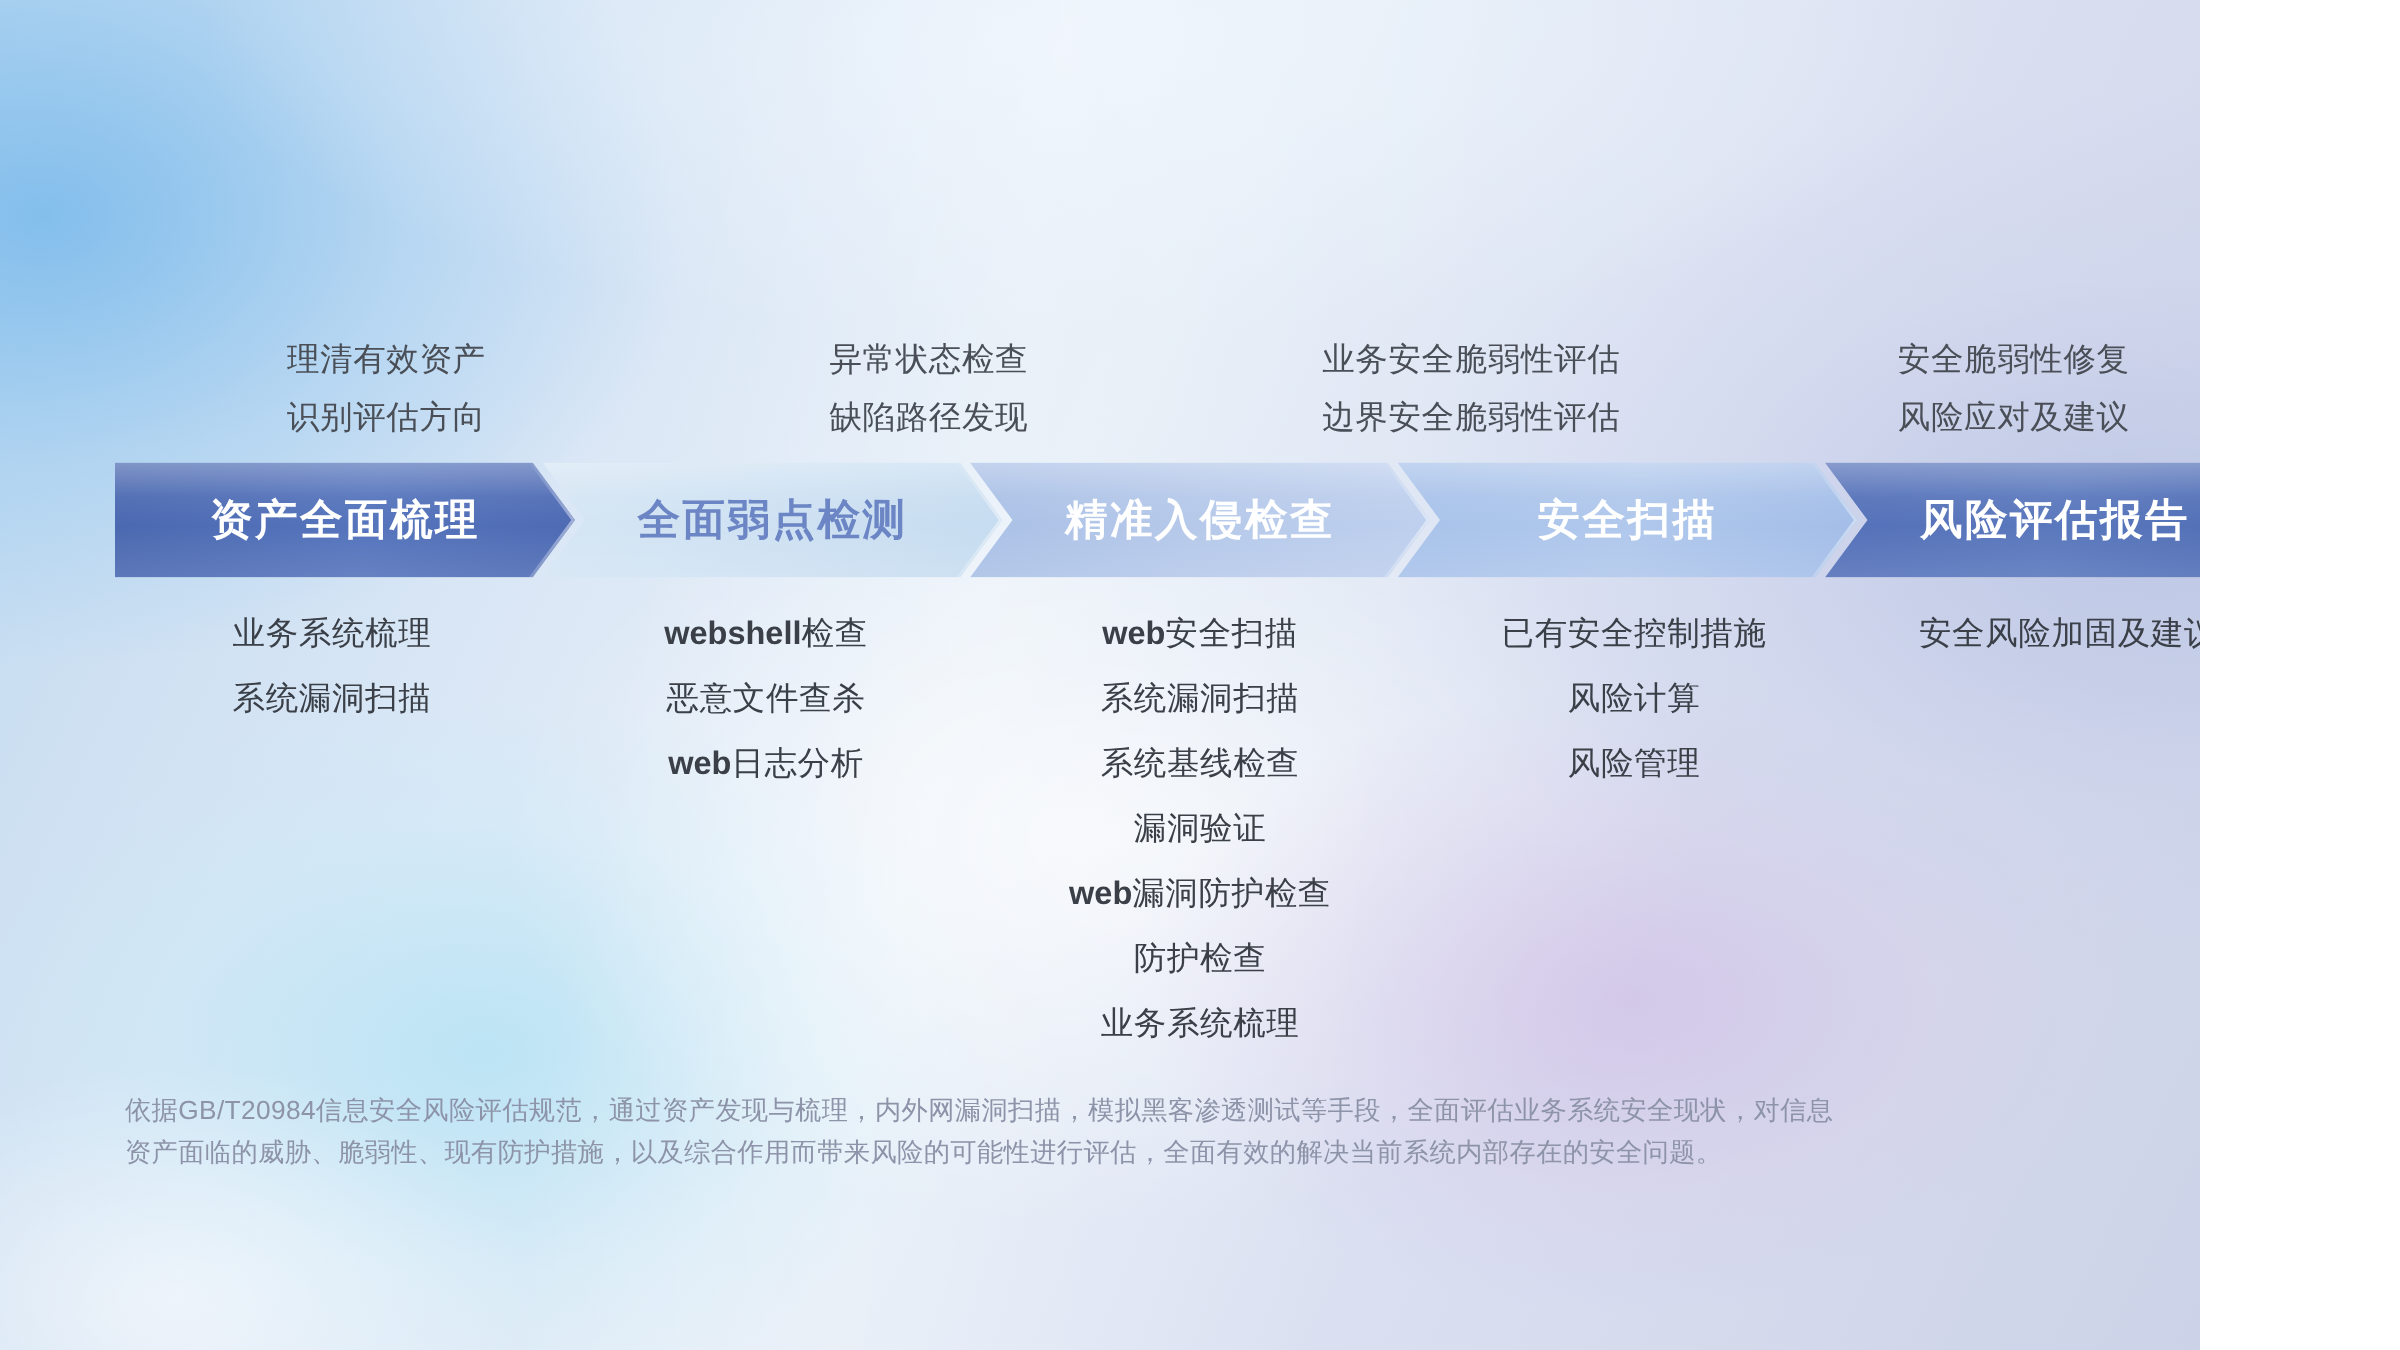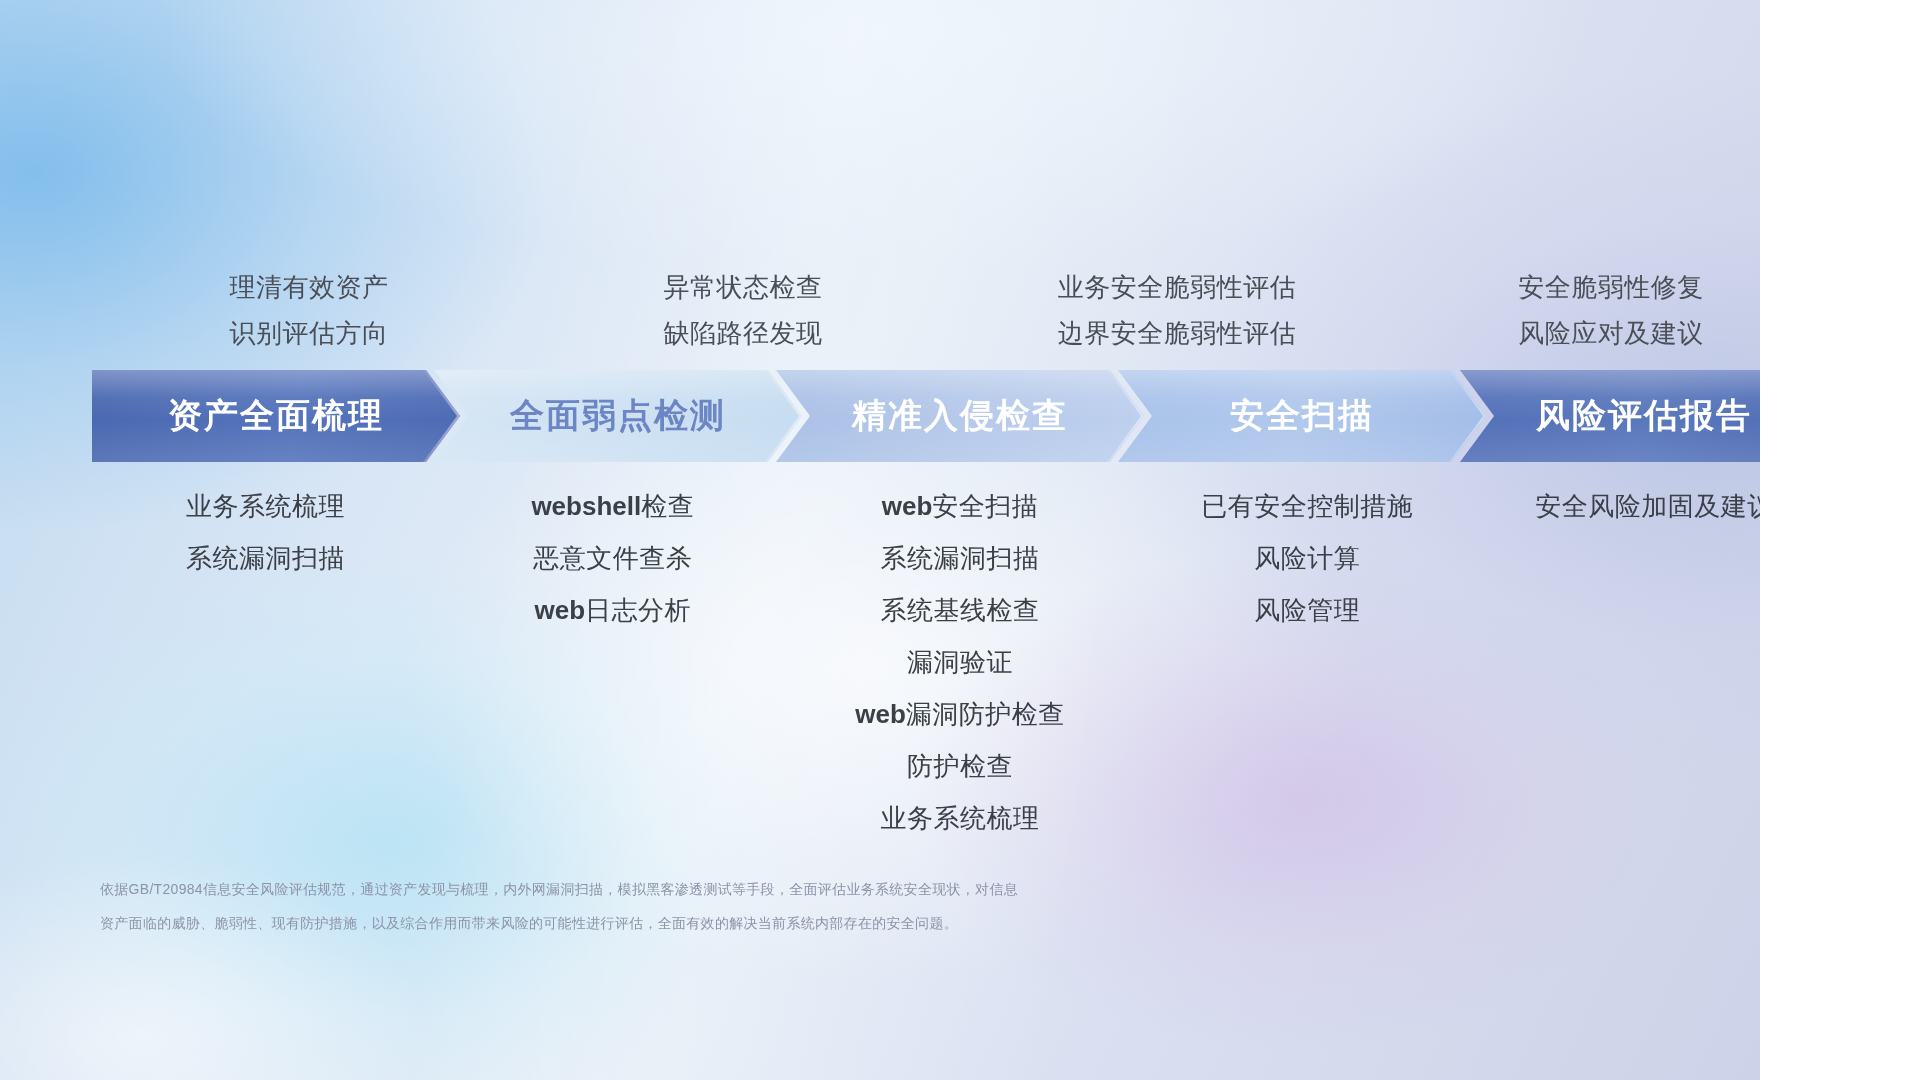--- a/index.html
+++ b/index.html
@@ -191,21 +191,21 @@
     letter-spacing: 0;
   }
 
   
   .footer {
     position: absolute;
     left: 100px;
     top: 872px;
     width: 1520px;
     color: #8d93a8;
-    font-size: 14px;
+    font-size: 21px;
     line-height: 34px;
     letter-spacing: 0.3px;
   }
   .footer p { margin: 0; }
 </style>
 </head>
 <body>
 
 <div id="stage">
   <div class="bg-layer bg-base"></div>

